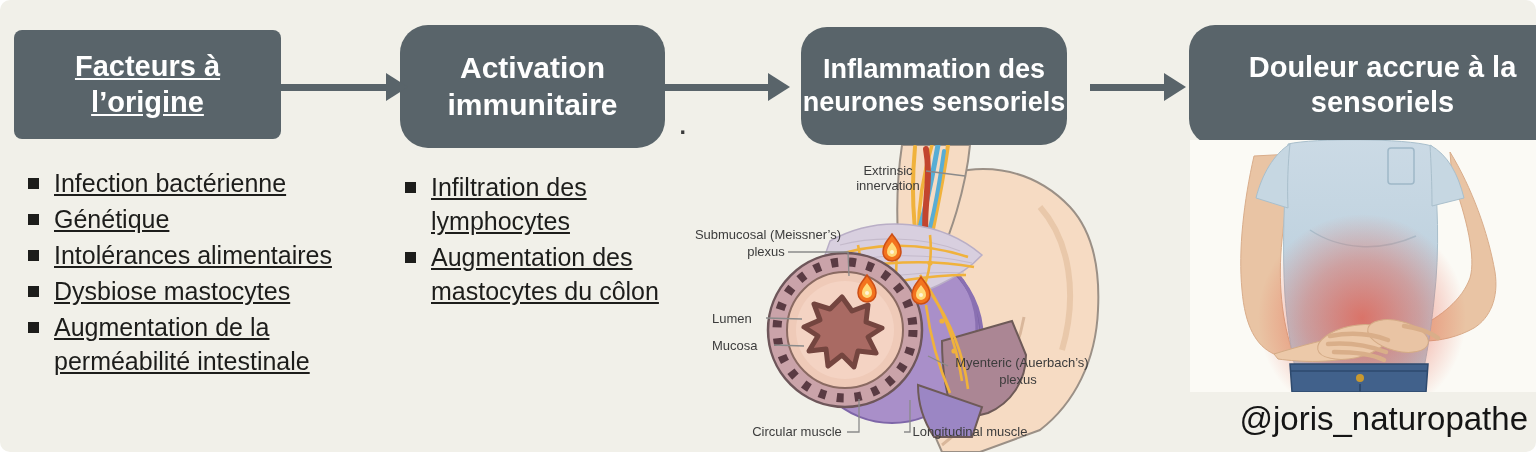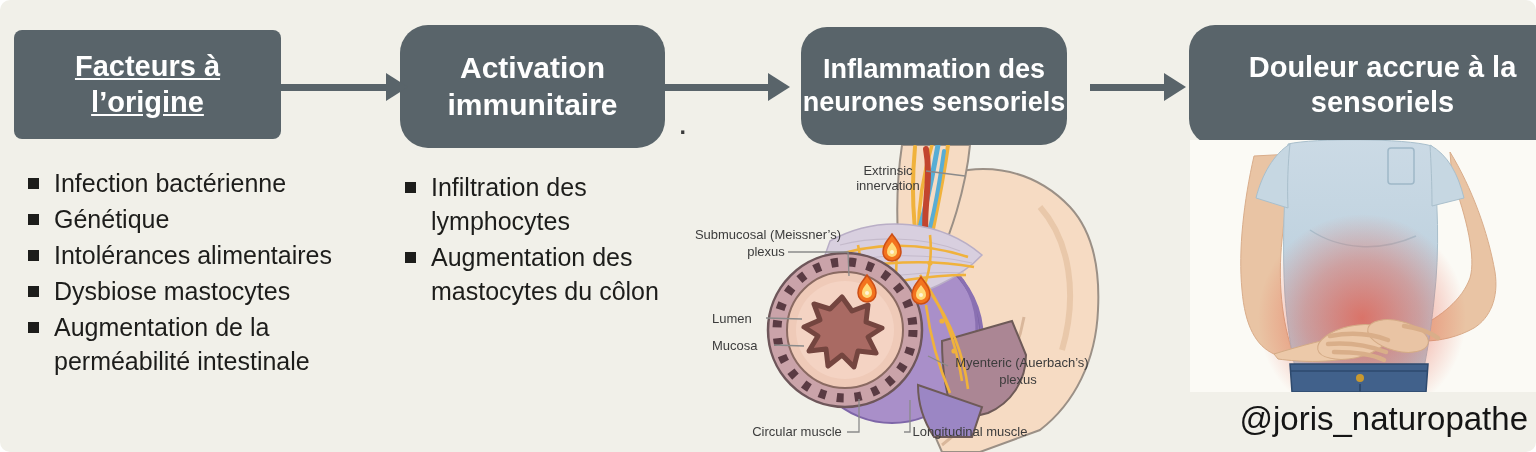--- a/index.html
+++ b/index.html
@@ -18,21 +18,21 @@
   .flow-arrow .shaft{height:7px;background:var(--arrow);flex:1;}
   .flow-arrow .head{width:0;height:0;border-top:14px solid transparent;border-bottom:14px solid transparent;border-left:22px solid var(--arrow);}
   #arrow1{left:281px;width:127px;}
   #arrow2{left:665px;width:125px;}
   #arrow3{left:1090px;width:96px;}
   .bullet-list{position:absolute;color:var(--bodyText);font-size:25px;line-height:34px;}
   #list1{left:28px;top:166px;width:352px;}
   #list2{left:405px;top:170px;width:258px;}
   .bullet-item{display:flex;margin-bottom:2px;}
   .bullet-sq{width:11px;height:11px;background:var(--bodyText);margin:12px 15px 0 0;flex:none;}
-  .bullet-txt{flex:1;}
+  .bullet-txt{flex:1;text-decoration:underline;}
   #anatomy{position:absolute;left:680px;top:145px;}
   #person{position:absolute;left:1190px;top:140px;}
   #watermark{position:absolute;left:1196px;top:399px;width:332px;text-align:right;font-size:33px;line-height:40px;color:#151515;}
   #stray-dot{position:absolute;left:678px;top:104px;font-size:34px;line-height:36px;color:#3a3a3a;}
   .anat-label{font-size:13px;fill:#3c3c3c;}
 </style>
 </head>
 <body>
 
 <div id="stage">

